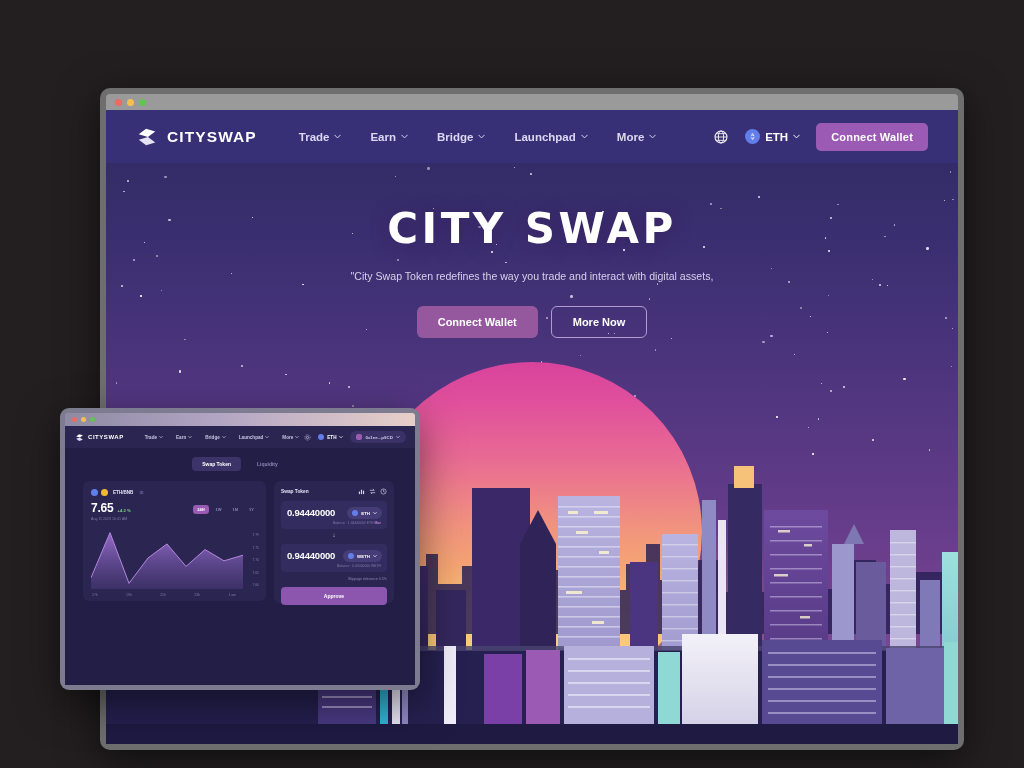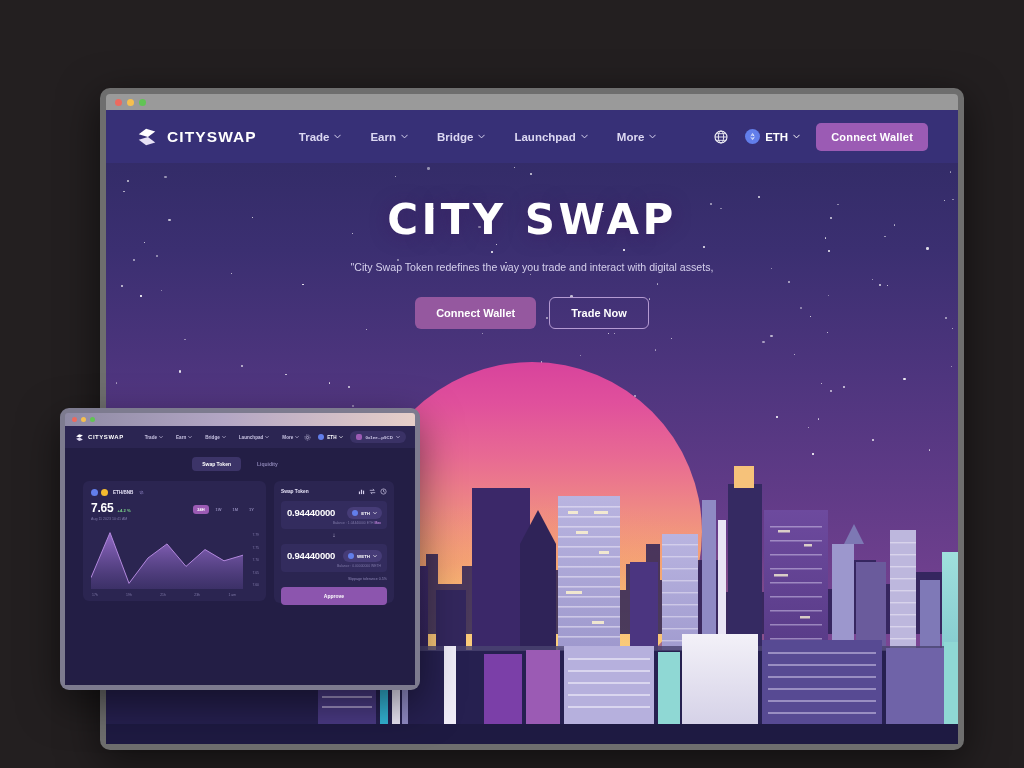--- a/index.html
+++ b/index.html
@@ -90,21 +90,21 @@
   }
   .btn-connect{
     background:#9b5bb4; color:#fff; border:none;
     font-size:11px; font-weight:700; letter-spacing:.2px;
     padding:8px 15px; border-radius:5px; cursor:pointer;
     font-family:"Liberation Sans", sans-serif;
   }
 
   
   #hero{
-    position:absolute; left:0; top:85px; width:100%;
+    position:absolute; left:0; top:94px; width:100%;
     text-align:center; z-index:12;
   }
   #hero-title{
     color:#fff; font-size:42px; font-weight:800;
     letter-spacing:3.5px; font-family:"DejaVu Sans", sans-serif;
     text-shadow:0 2px 18px rgba(60,20,90,.5);
   }
   #hero-sub{
     margin-top:14px; color:#d5d0ec; font-size:10.6px; line-height:1.75;
   }
@@ -608,21 +608,21 @@
       </div>
     </div>
 
     <div id="hero">
       <div id="hero-title">CITY SWAP</div>
       <div id="hero-sub">
         <div>"City Swap Token redefines the way you trade and interact with digital assets,</div>
       </div>
       <div id="hero-actions">
         <button class="hero-btn primary">Connect Wallet</button>
-        <button class="hero-btn ghost">Trade Now</button>
+        <button class="hero-btn ghost">More Now</button>
       </div>
     </div>
 
   </div>
 </div>
 
 <div id="inner-window">
   <div id="inner-titlebar">
     <span class="dot-s" style="background:#ec6a5e"></span>
     <span class="dot-s" style="background:#f5bf4f"></span>

